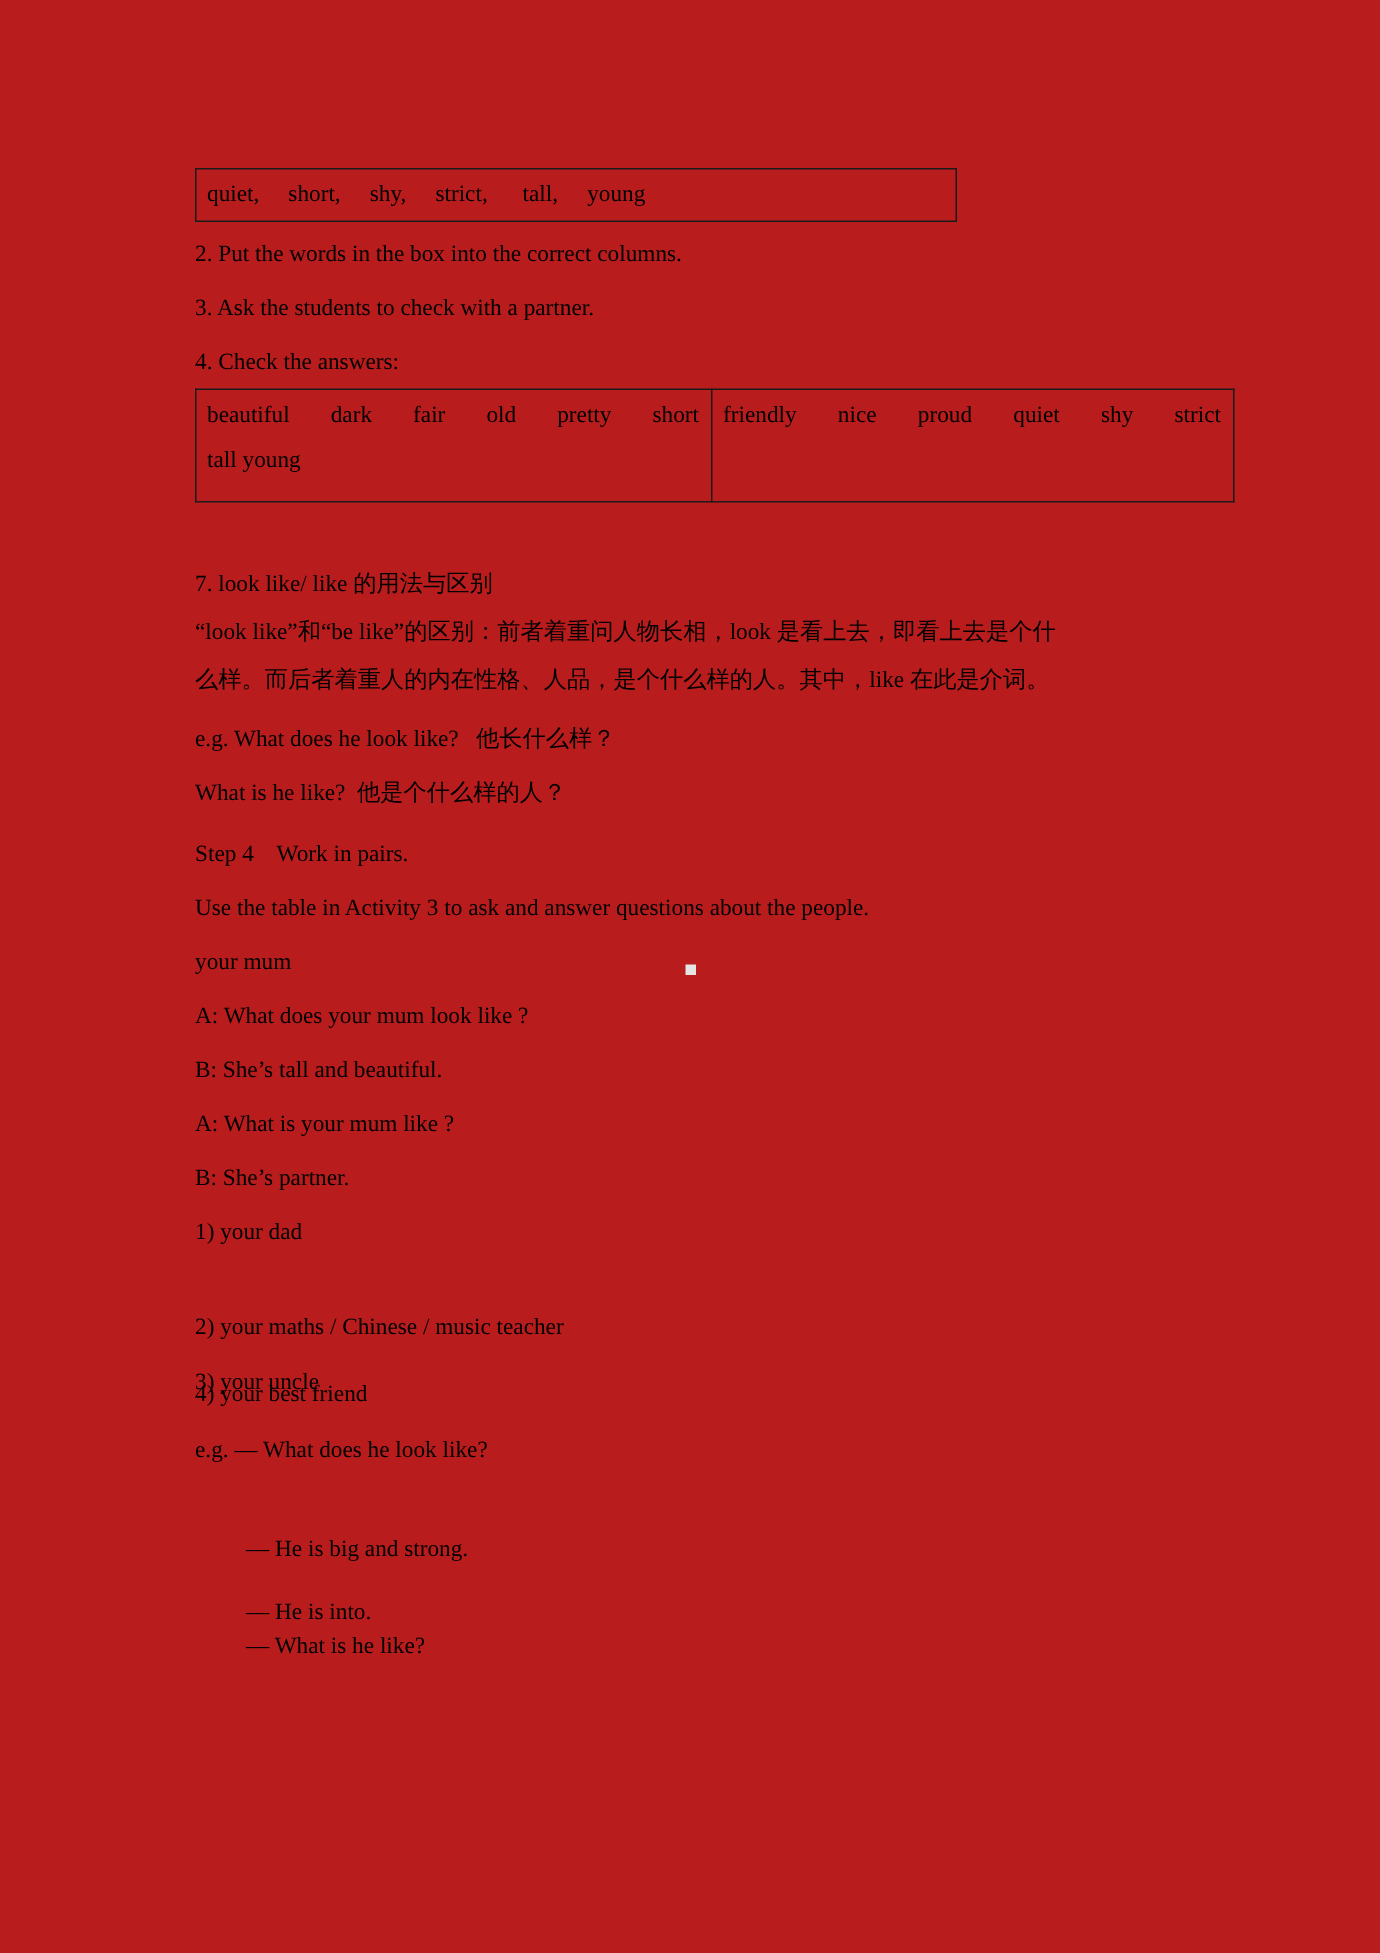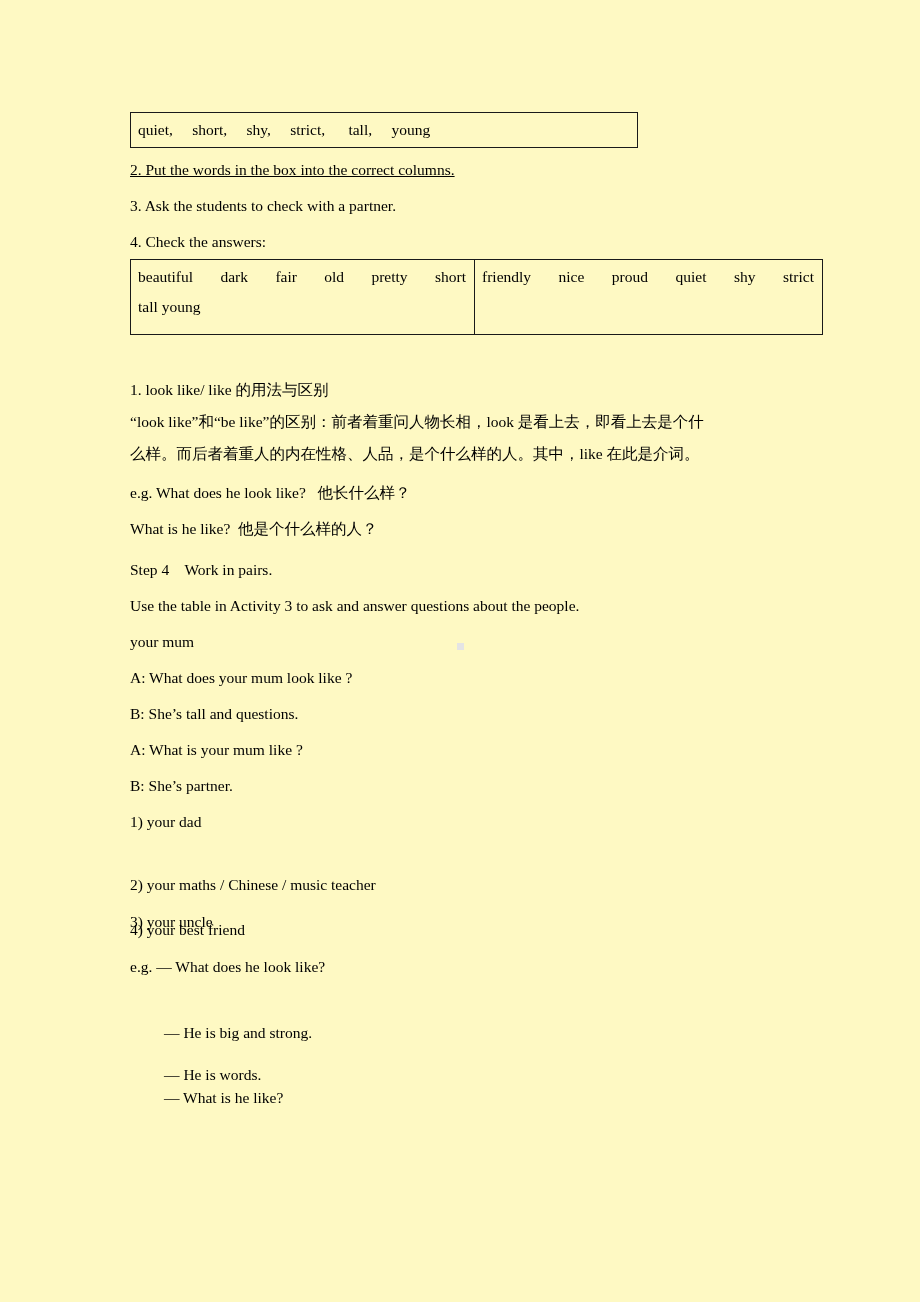--- a/index.html
+++ b/index.html
@@ -12,21 +12,21 @@
     height: 1302px;
     position: relative;
     font-family: "Liberation Serif", "DejaVu Serif", serif;
     color: #000000;
     overflow: hidden;
   }
   .page {
     position: relative;
     width: 920px;
     height: 1302px;
-    background: #fef9c3;
+    background: #b91c1c;
   }
   .content {
     position: absolute;
     left: 130px;
     top: 0;
     width: 662px;
   }
 
   
   .wordbank-box {
@@ -108,62 +108,62 @@
 <body>
 
 <div class="page">
 
   <div class="content">
 
     <div class="wordbank-box">
       <div class="wordbank-inner">quiet,     short,     shy,     strict,      tall,     young</div>
     </div>
 
-    <div class="line" style="top:160px;text-decoration:underline;">2. Put the words in the box into the correct columns.</div>
+    <div class="line" style="top:160px;">2. Put the words in the box into the correct columns.</div>
     <div class="line" style="top:196px;">3. Ask the students to check with a partner.</div>
     <div class="line" style="top:232px;">4. Check the answers:</div>
 
     <table class="answers-table">
       <tbody>
       <tr class="body-row">
         <td class="col-left">
           <span class="just-line">beautiful dark fair old pretty short</span>
           <span class="just-line nostretch" style="margin-top:10px;">tall    young</span>
         </td>
         <td class="col-right">
           <span class="just-line">friendly nice proud quiet shy strict</span>
         </td>
       </tr>
     </tbody>
       </table>
 
-    <div class="line cn" style="top:380px;">1. look like/ like 的用法与区别</div>
+    <div class="line cn" style="top:380px;">7. look like/ like 的用法与区别</div>
     <div class="line cn" style="top:412px;">“look like”和“be like”的区别：前者着重问人物长相，look 是看上去，即看上去是个什</div>
     <div class="line cn" style="top:444px;">么样。而后者着重人的内在性格、人品，是个什么样的人。其中，like 在此是介词。</div>
 
     <div class="line cn" style="top:483px;">e.g. What does he look like?   他长什么样？</div>
     <div class="line cn" style="top:519px;">What is he like?  他是个什么样的人？</div>
 
     <div class="line" style="top:560px;">Step 4    Work in pairs.</div>
     <div class="line" style="top:596px;">Use the table in Activity 3 to ask and answer questions about the people.</div>
 
     <div class="line" style="top:632px;">your mum</div>
 
     <div class="line" style="top:668px;">A: What does your mum look like ?</div>
-    <div class="line" style="top:704px;">B: She’s tall and questions.</div>
+    <div class="line" style="top:704px;">B: She’s tall and beautiful.</div>
     <div class="line" style="top:740px;">A: What is your mum like ?</div>
     <div class="line" style="top:776px;">B: She’s partner.</div>
 
     <div class="line" style="top:812px;">1) your dad</div>
     <div class="line" style="top:848px;margin-top:27px;">2) your maths / Chinese / music teacher</div>
     <div class="line" style="top:884px;margin-top:28px;">3) your uncle</div>
     <div class="line" style="top:920px;">4) your best friend</div>
 
     <div class="line" style="top:957px;">e.g. — What does he look like?</div>
     <div class="line indent1" style="top:1023px;">— He is big and strong.</div>
     <div class="line indent1" style="top:1088px;text-align:center;">— What is he like?</div>
-    <div class="line indent1" style="top:1065px;">— He is words.</div>
+    <div class="line indent1" style="top:1065px;">— He is into.</div>
 
   </div>
 
   <div class="speck"></div>
 
 </div>
 
 </body></html>

